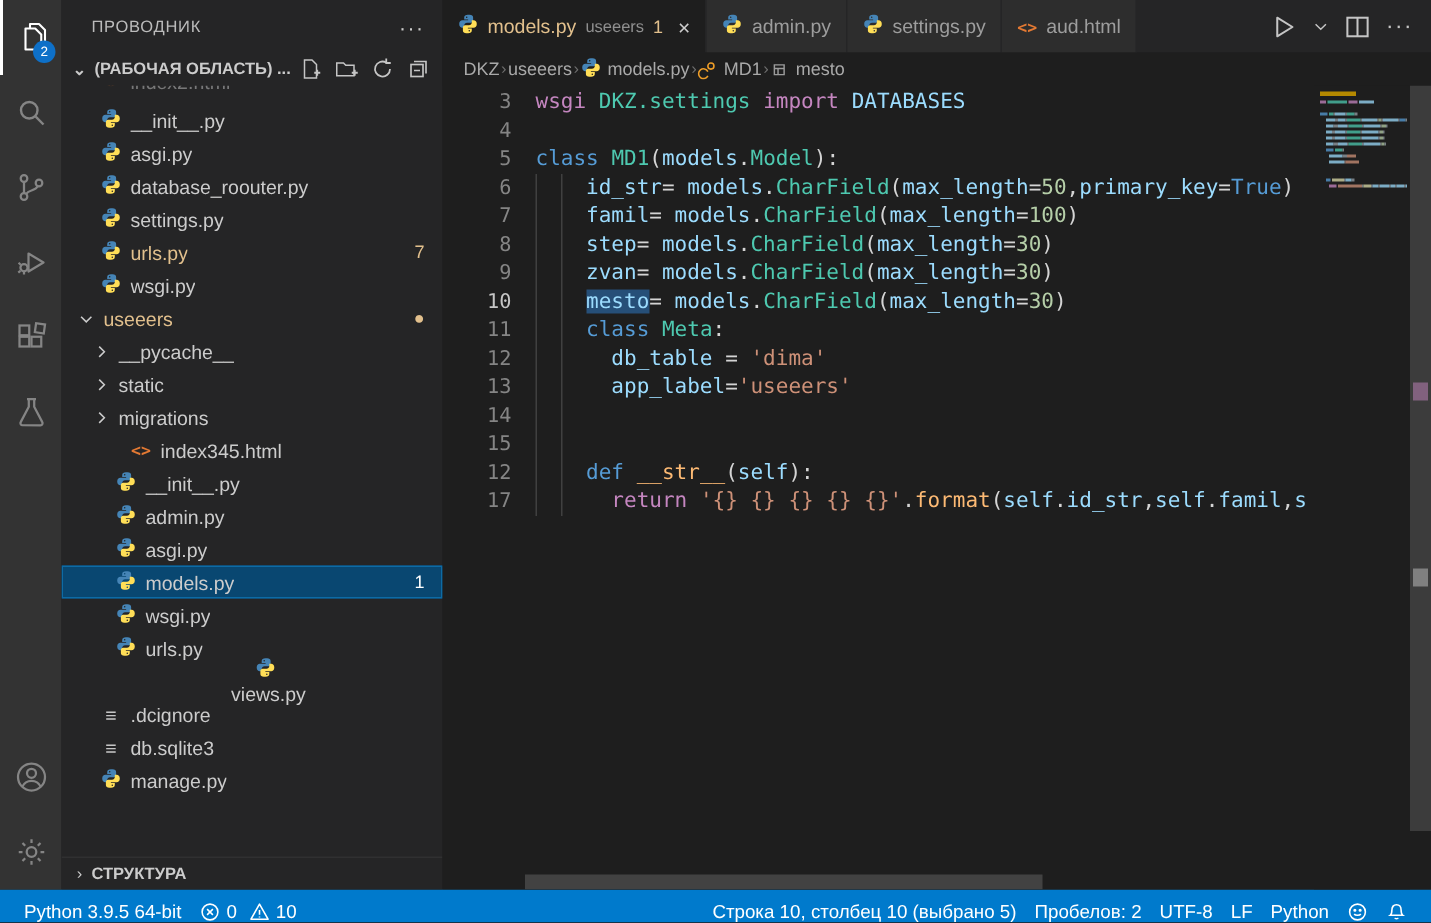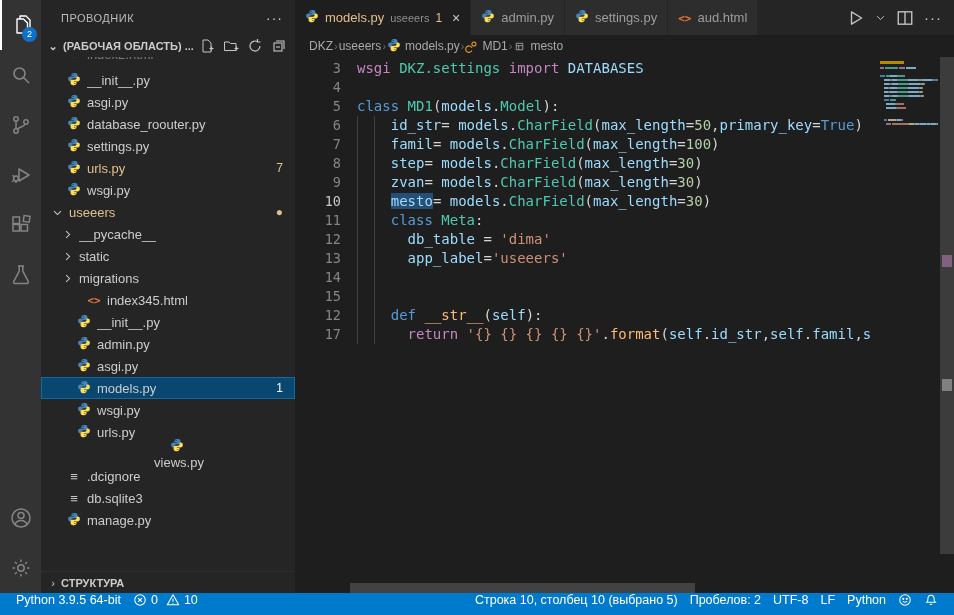--- a/index.html
+++ b/index.html
@@ -82,21 +82,21 @@
   .vscroll { position:absolute; top:0; right:0; width:14px; bottom:10px; }
   .vthumb { position:absolute; top:0; left:0; right:0; height:497px; background:rgba(121,121,121,.33); }
   .vmark1 { position:absolute; top:198px; left:2px; right:2px; height:12px; background:rgba(197,134,192,.5); }
   .vmark2 { position:absolute; top:322px; left:2px; right:2px; height:12px; background:rgba(255,255,255,.35); }
   .hscroll { position:absolute; left:0; right:78px; bottom:0; height:10px; }
   .hthumb { position:absolute; left:55px; width:345px; top:0; bottom:0; background:#424242; cursor:pointer; }
 
   
   .statusbar { height:22px; background:#007acc; color:#ffffff; display:flex; align-items:center;
                font-size:12.5px; padding:0 10px; }
-  .st-item { display:flex; align-items:flex-start; gap:4px; padding:0 6px; height:22px; cursor:pointer; }
+  .st-item { display:flex; align-items:flex-end; gap:4px; padding:0 6px; height:22px; cursor:pointer; }
   .st-right { margin-left:auto; display:flex; align-items:center; }
   .statusbar svg { width:14px; height:14px; }
   .html-glyph { color:#e37933; font-weight:bold; font-size:11px; font-family:"DejaVu Sans Mono", monospace; }
   .file-glyph { color:#c5c5c5; font-size:13px; }
 </style>
 </head>
 <body>
 
 <div class="app">
   <div class="cols">

